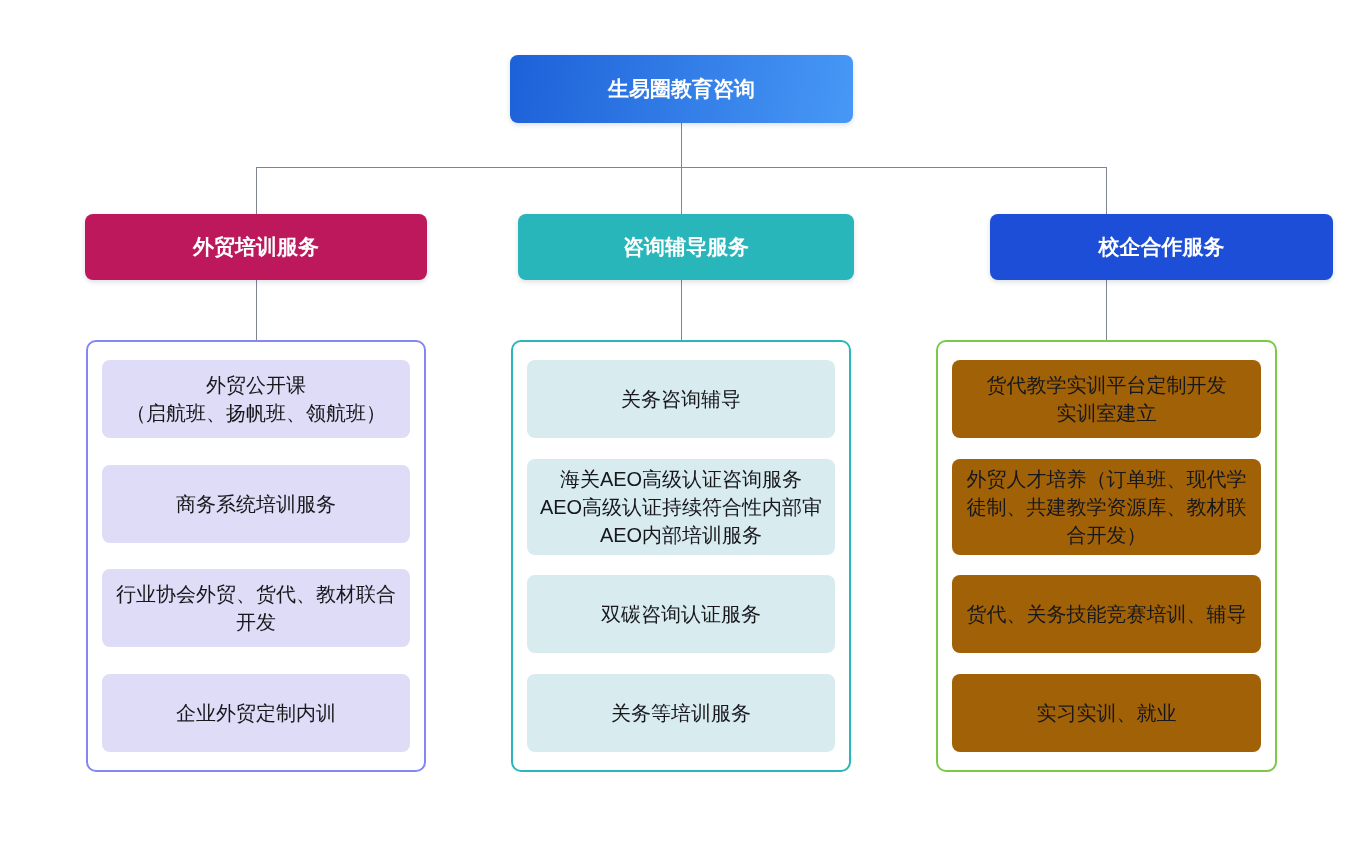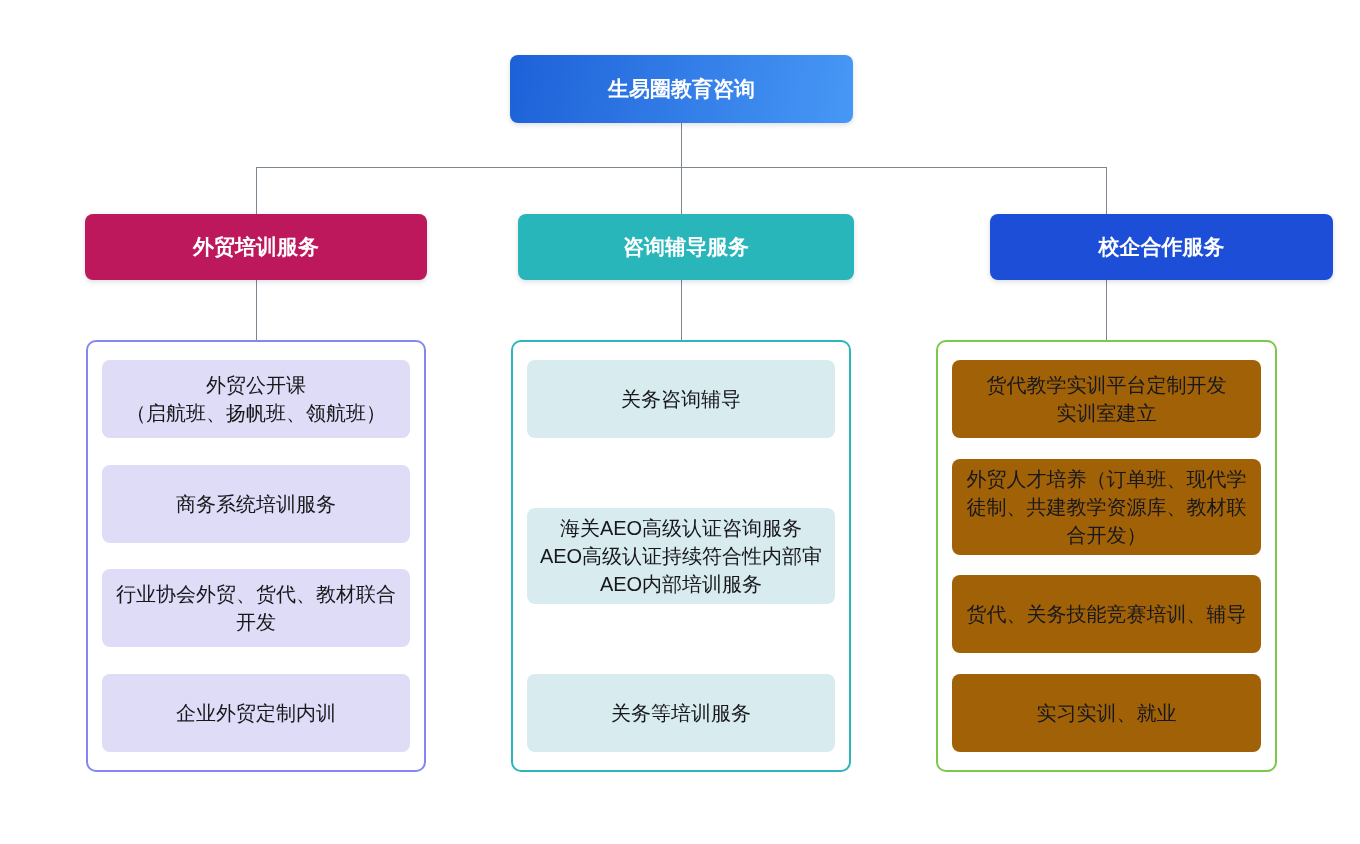--- a/index.html
+++ b/index.html
@@ -115,20 +115,21 @@
     <div class="leaf">商务系统培训服务</div>
     <div class="leaf">行业协会外贸、货代、教材联合开发</div>
     <div class="leaf">企业外贸定制内训</div>
   </div>
 
   <div class="group group-2">
     <div class="leaf">关务咨询辅导</div>
     <div class="leaf">海关AEO高级认证咨询服务
 AEO高级认证持续符合性内部审
 AEO内部培训服务</div>
+    <div class="leaf">双碳咨询认证服务</div>
     <div class="leaf">关务等培训服务</div>
   </div>
 
   <div class="group group-3">
     <div class="leaf">货代教学实训平台定制开发
 实训室建立</div>
     <div class="leaf">外贸人才培养（订单班、现代学徒制、共建教学资源库、教材联合开发）</div>
     <div class="leaf">货代、关务技能竞赛培训、辅导</div>
     <div class="leaf">实习实训、就业</div>
   </div>

